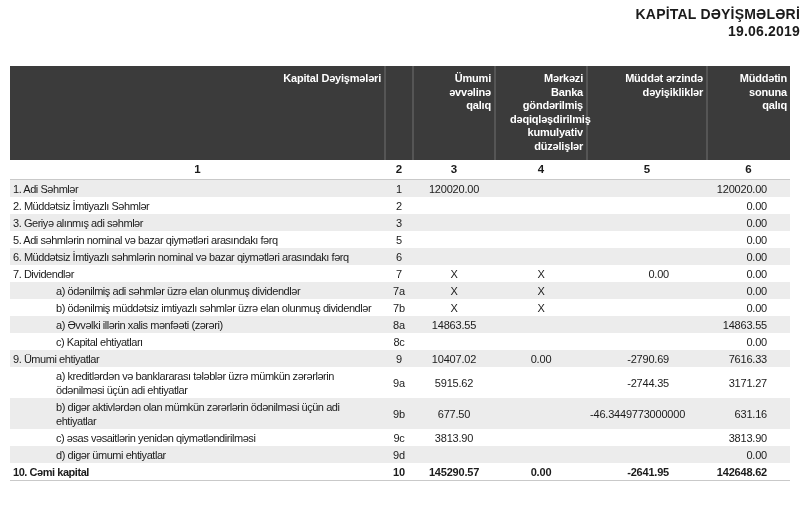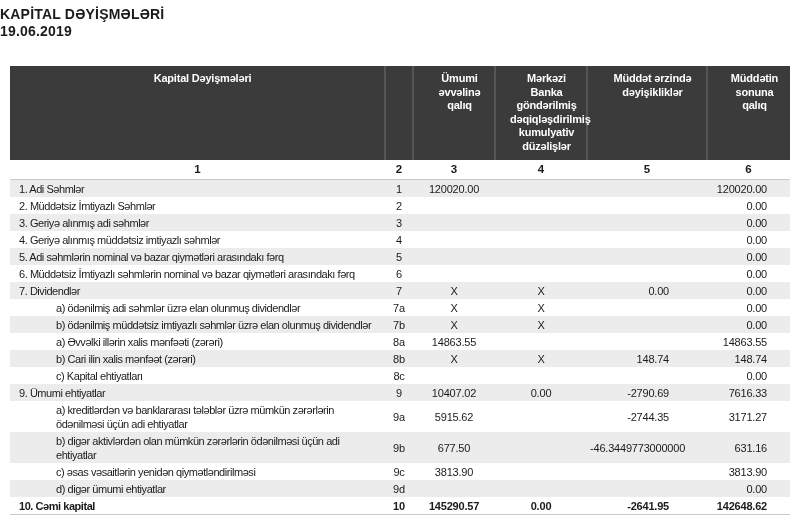--- a/index.html
+++ b/index.html
@@ -9,46 +9,46 @@
     --text:#1b1b1b;
     --rule:#c9c9c9;
   }
   *{box-sizing:border-box;}
   html,body{margin:0;padding:0;}
   body{
     width:800px;height:516px;background:#ffffff;color:var(--text);
     font-family:"Liberation Sans",sans-serif;overflow:hidden;
   }
   .title-block{
-    text-align:left;font-weight:bold;font-size:14px;line-height:17px;
+    text-align:right;font-weight:bold;font-size:14px;line-height:17px;
     padding-top:6px;letter-spacing:0.2px;
   }
   .table-wrap{margin:26px 10px 0 10px;}
   table{
     width:780px;border-collapse:collapse;table-layout:fixed;
   }
   th,td{margin:0;}
   thead th.dark{
     background:var(--header-bg);color:var(--header-text);
     font-weight:bold;font-size:11px;line-height:13.5px;
-    vertical-align:top;text-align:center;
+    vertical-align:top;text-align:right;
     padding:6px 3px 7px 14px;border-left:2px solid #555555;
     letter-spacing:-0.2px;
   }
   thead th.dark:first-child{border-left:none;}
   thead th.cn{
     background:#ffffff;color:var(--text);font-weight:bold;font-size:11.5px;
     text-align:center;padding:3px 0 4px 0;border-bottom:1px solid var(--rule);
   }
   tbody td{
     font-size:11px;line-height:14px;vertical-align:middle;
     padding:1.5px 3px;letter-spacing:-0.2px;
   }
   tbody tr:nth-child(odd){background:var(--row-alt);}
-  tbody td.label{text-align:left;padding-left:9px;letter-spacing:-0.45px;}
+  tbody td.label{text-align:left;padding-left:3px;letter-spacing:-0.45px;}
   tbody td.label.indent{padding-left:46px;}
   tbody td.num{text-align:center;}
   tbody td.center{text-align:center;}
   tbody td.right5{text-align:right;padding-right:38px;}
   tbody td.right6{text-align:right;padding-right:23px;}
   tbody tr.total td{font-weight:bold;border-bottom:1px solid var(--rule);}
 </style>
 </head>
 <body>
 
@@ -104,28 +104,20 @@
         </tr>
         <tr>
           <td class="label">3. Geriyə alınmış adi səhmlər</td>
           <td class="num">3</td>
           <td class="center"></td>
           <td class="center"></td>
           <td class="right5"></td>
           <td class="right6">0.00</td>
         </tr>
         <tr>
-          <td class="label">4. Geriyə alınmış müddətsiz imtiyazlı səhmlər</td>
-          <td class="num">4</td>
-          <td class="center"></td>
-          <td class="center"></td>
-          <td class="right5"></td>
-          <td class="right6">0.00</td>
-        </tr>
-        <tr>
           <td class="label">5. Adi səhmlərin nominal və bazar qiymətləri arasındakı fərq</td>
           <td class="num">5</td>
           <td class="center"></td>
           <td class="center"></td>
           <td class="right5"></td>
           <td class="right6">0.00</td>
         </tr>
         <tr>
           <td class="label">6. Müddətsiz İmtiyazlı səhmlərin nominal və bazar qiymətləri arasındakı fərq</td>
           <td class="num">6</td>
@@ -158,28 +150,20 @@
           <td class="right5"></td>
           <td class="right6">0.00</td>
         </tr>
         <tr>
           <td class="label indent">a) Əvvəlki illərin xalis mənfəəti (zərəri)</td>
           <td class="num">8a</td>
           <td class="center">14863.55</td>
           <td class="center"></td>
           <td class="right5"></td>
           <td class="right6">14863.55</td>
-        </tr>
-        <tr>
-          <td class="label indent">b) Cari ilin xalis mənfəət (zərəri)</td>
-          <td class="num">8b</td>
-          <td class="center">X</td>
-          <td class="center">X</td>
-          <td class="right5">148.74</td>
-          <td class="right6">148.74</td>
         </tr>
         <tr>
           <td class="label indent">c) Kapital ehtiyatları</td>
           <td class="num">8c</td>
           <td class="center"></td>
           <td class="center"></td>
           <td class="right5"></td>
           <td class="right6">0.00</td>
         </tr>
         <tr>

